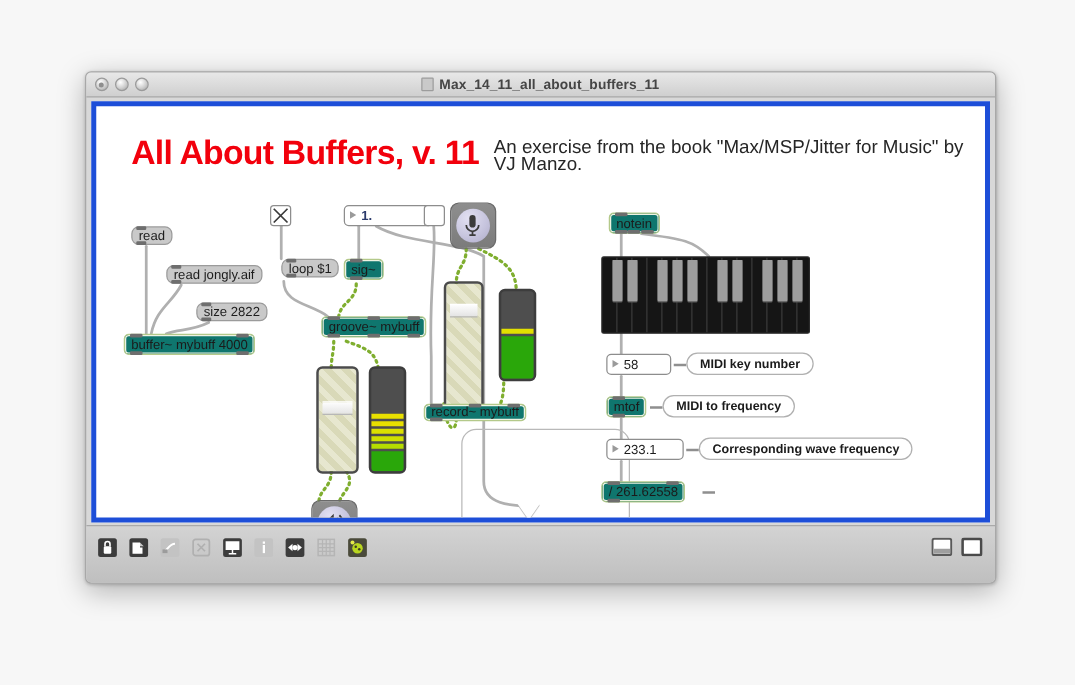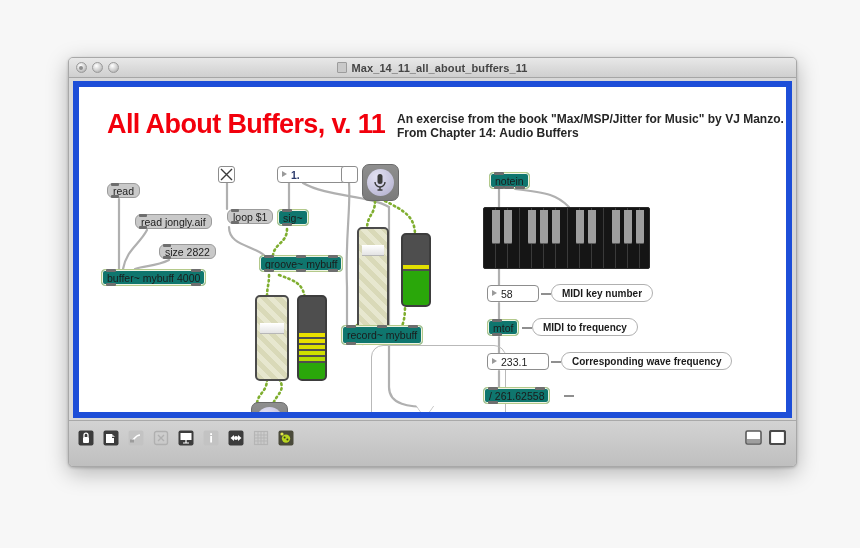--- a/index.html
+++ b/index.html
@@ -27,42 +27,42 @@
   .tl-dot{width:11px;height:11px;border-radius:50%;
     background:radial-gradient(circle at 38% 32%,#ffffff 0%,#cfcfcf 55%,#9d9d9d 100%);
     border:1px solid #9a9a9a;box-sizing:border-box;}
   .tl-dot.first::after{content:"";position:absolute;margin:3px 0 0 2px;width:4px;height:4px;border-radius:50%;background:#8e8e8e;}
   .title-wrap{position:absolute;left:0;right:0;top:0;height:19px;display:flex;align-items:center;justify-content:center;gap:4px;}
   .title-doc{width:8px;height:9px;background:#c9c9c9;border:1px solid #9c9c9c;border-radius:1px;}
   .title-text{font-size:11px;font-weight:bold;color:#454545;letter-spacing:.1px;}
 
   .canvas{
     position:absolute;left:4px;top:23px;width:719px;height:337px;
-    background:#ffffff;border:6px solid #1d4ed8;box-sizing:border-box;overflow:hidden;
+    background:#ffffff;border:4px solid #1d4ed8;box-sizing:border-box;overflow:hidden;
   }
 
   .statusbar{
     position:absolute;left:0;right:0;bottom:0;height:45px;
     background:linear-gradient(#d3d3d3,#bfbfbf);
     border-top:1px solid #a9a9a9;
   }
   .tb-left{position:absolute;left:8px;top:8px;display:flex;align-items:center;gap:8px;}
   .tb-right{position:absolute;right:10px;top:8px;display:flex;align-items:center;gap:7px;}
   .tbtn{width:17px;height:17px;border-radius:2px;display:flex;align-items:center;justify-content:center;}
   .tbtn svg{display:block;}
 
   
   .title-big{
     position:absolute;left:28px;top:22px;
     font-size:27px;font-weight:bold;color:#f2000c;letter-spacing:-0.6px;
     font-family:"Liberation Sans", sans-serif;white-space:nowrap;
   }
   .subtitle{
     position:absolute;left:318px;top:26px;width:390px;
-    font-size:12px;color:#262626;line-height:13.5px;font-weight:bold;
+    font-size:15px;color:#262626;line-height:13.5px;font-weight:normal;
   }
 
   
   .obj{
     position:absolute;box-sizing:border-box;
     font-size:10.5px;color:#1b1b1b;white-space:nowrap;
     display:flex;align-items:center;
     padding:0 5px;height:15px;border-radius:3px;
   }
   
@@ -231,21 +231,20 @@
           <path d="M420,182 L420,198"></path>
           <path d="M420,216 L420,232"></path>
           <path d="M420,250 L420,266"></path>
           <path d="M420,284 L420,300"></path>
         </g>
       </svg>
 
       <div class="title-big">All About Buffers, v. 11</div>
       <div class="subtitle">
         <div>An exercise from the book "Max/MSP/Jitter for Music" by VJ Manzo.</div>
-        <div>From Chapter 14: Audio Buffers</div>
       </div>
 
       <div class="obj msgbox" style="left:28px;top:96px;">
         <span class="inlet" style="left:3px;width:8px;"></span>
         <span>read</span>
         <span class="outlet" style="left:3px;width:8px;"></span>
       </div>
 
       <div class="obj msgbox" style="left:56px;top:127px;">
         <span class="inlet" style="left:3px;width:8px;"></span>
@@ -334,21 +333,21 @@
       </div>
 
       <div class="gain" style="left:278px;top:140px;width:32px;height:110px;">
         <div class="gain-knob" style="top:16px;"></div>
       </div>
       <div class="meter" style="left:322px;top:146px;width:30px;height:74px;">
         <div class="seg" style="top:30px;height:4px;background:#e2e000;"></div>
         <div class="seg" style="top:36px;bottom:0;background:#2aa70a;"></div>
       </div>
 
-      <div class="obj sigobj" style="left:262px;top:238px;height:20px;">
+      <div class="obj sigobj" style="left:262px;top:238px;height:14px;">
         <span class="inlet" style="left:4px;width:10px;"></span>
         <span class="inlet" style="left:50%;margin-left:-5px;width:10px;"></span>
         <span class="inlet" style="right:4px;width:10px;"></span>
         <span>record~ mybuff</span>
         <span class="outlet" style="left:4px;width:10px;"></span>
       </div>
 
       <div class="panel" style="left:292px;top:258px;width:135px;height:82px;"></div>
       <div class="balloon-tail" style="left:337px;top:318px;"></div>
 

